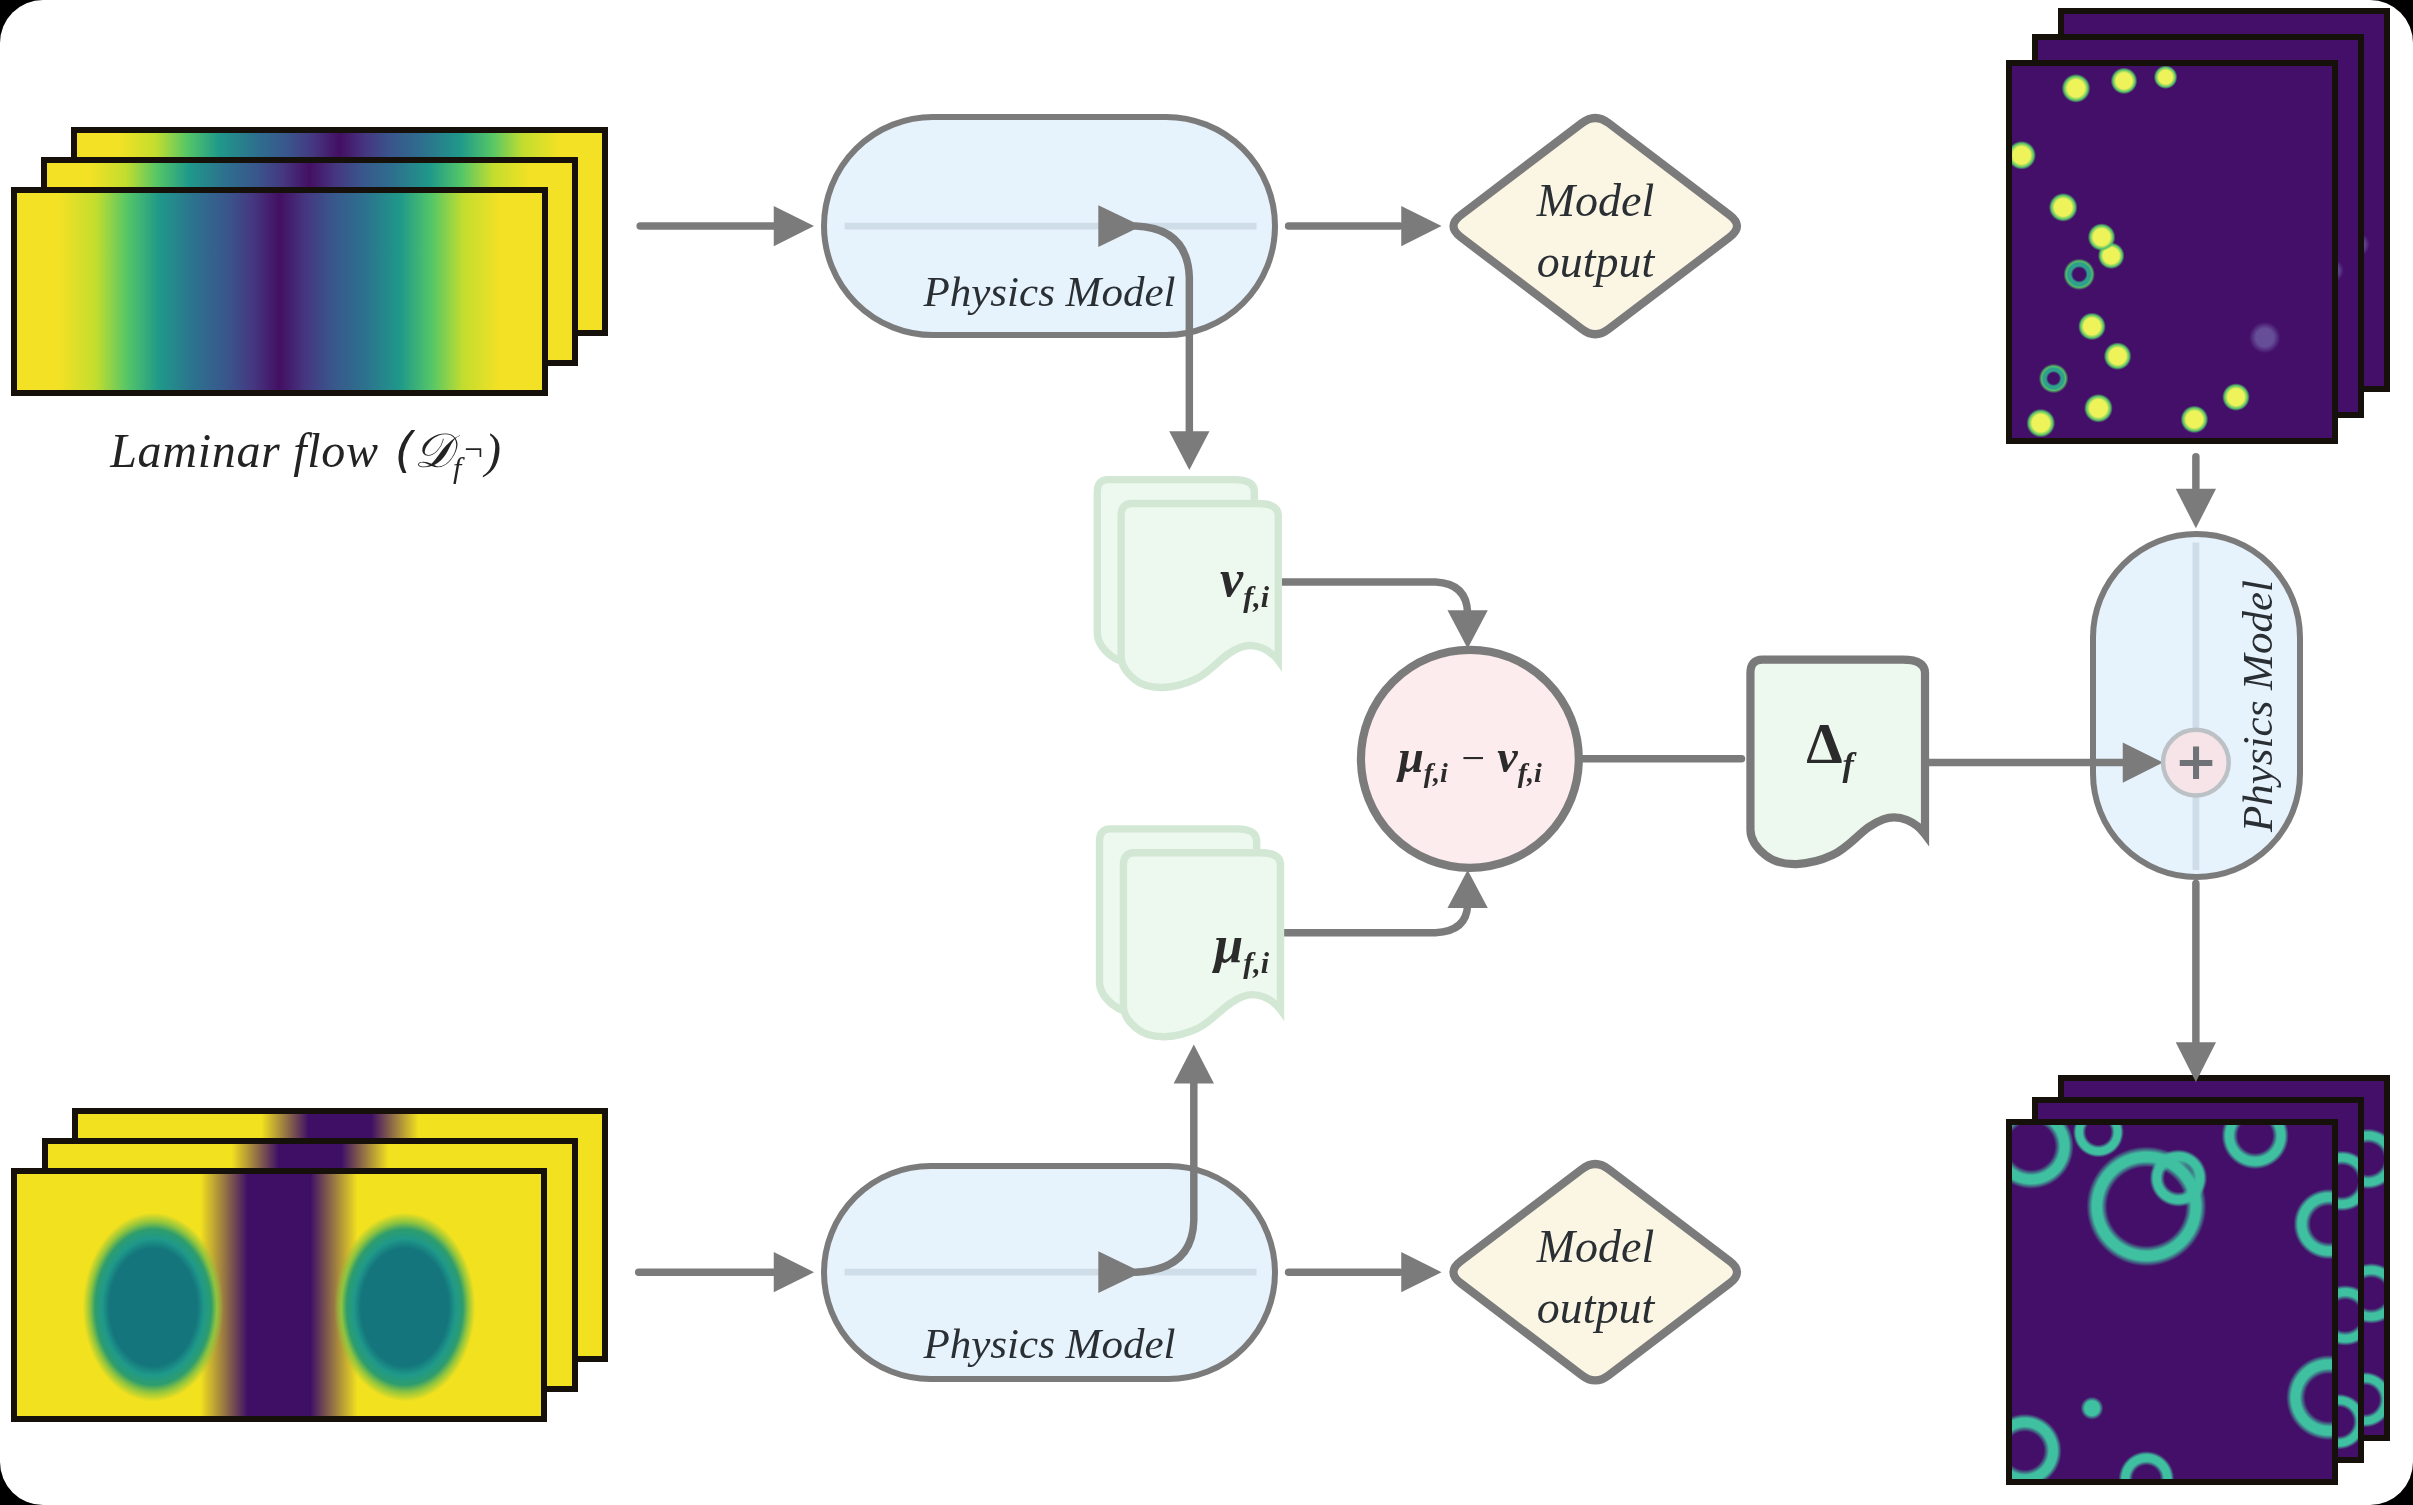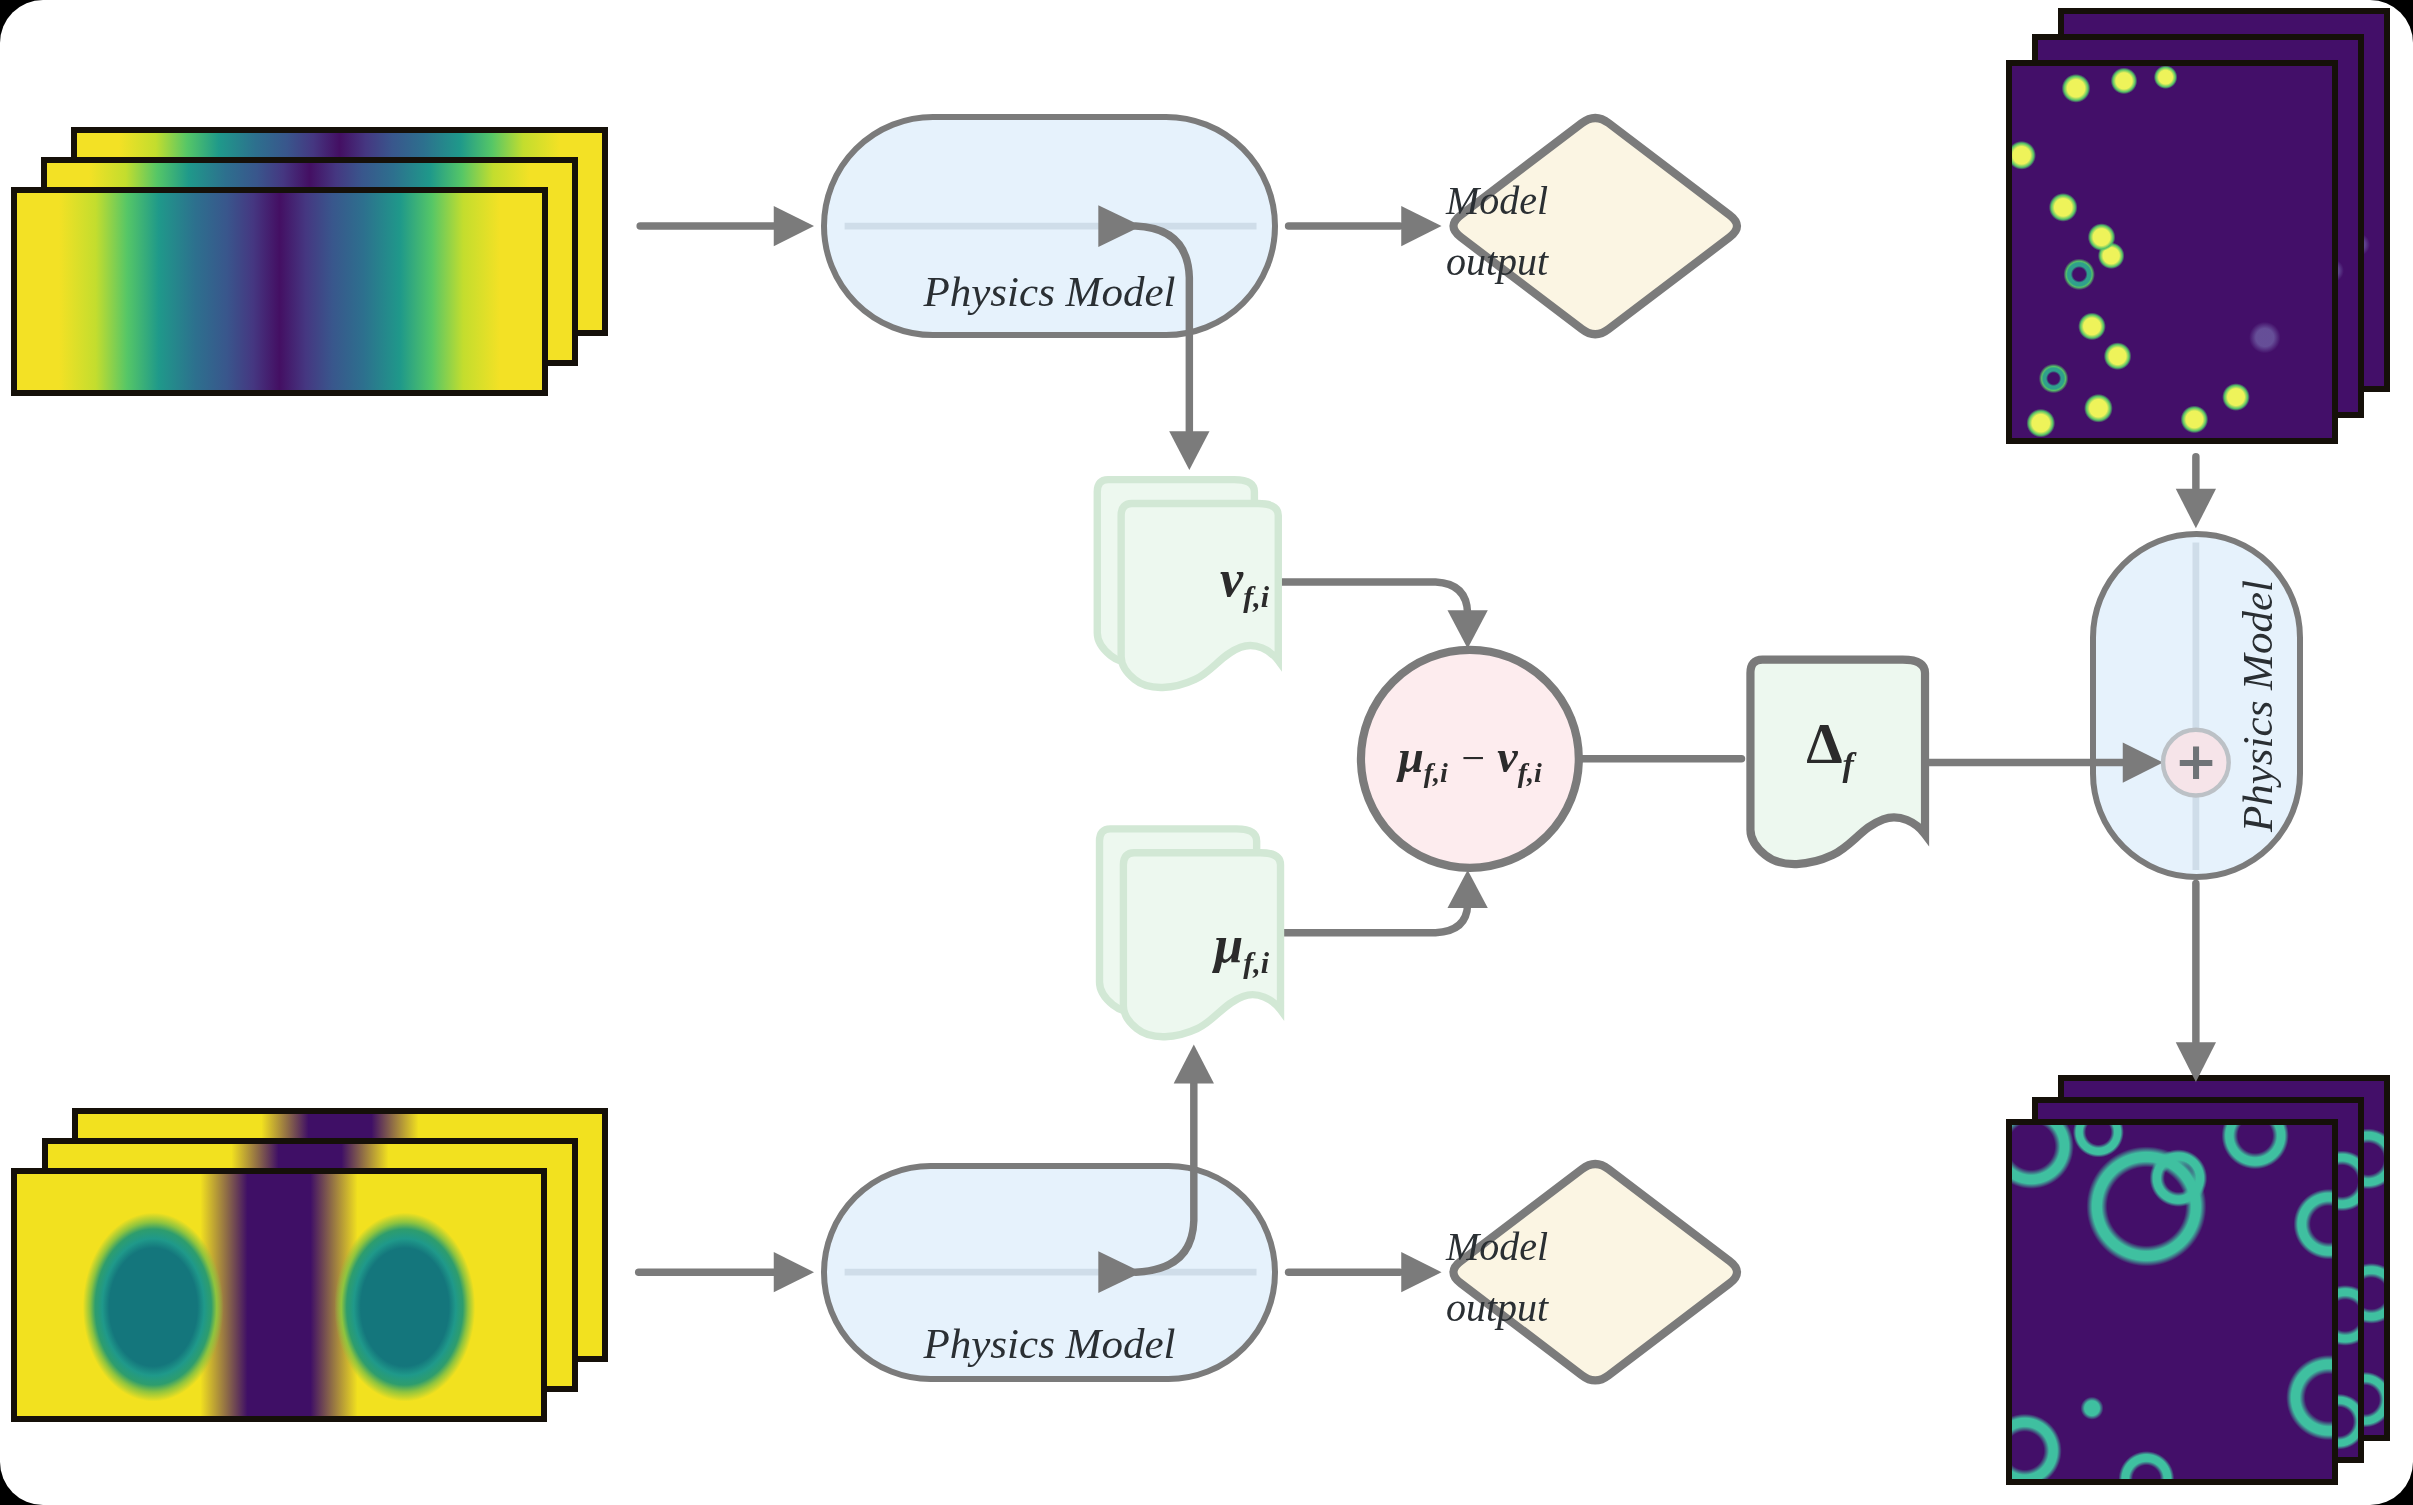--- a/index.html
+++ b/index.html
@@ -97,21 +97,21 @@
   .caption{
     font-style:italic; font-size:48px; text-align:center; letter-spacing:0.7px;
   }
   .scriptd{ font-family:"DejaVu Sans","DejaVu Serif",serif; font-style:italic; }
   .caption sub{ font-size:30px; font-style:italic; }
   .neg{ font-size:33px; vertical-align:7.5px; }
   .pill-label{
     font-style:italic; font-size:43px; text-align:center; color:#2a2f33;
   }
   .diamond-label{
-    font-style:italic; font-size:40px; text-align:left; line-height:61px; color:#2a2f33;
+    font-style:italic; font-size:46px; text-align:center; line-height:61px; color:#2a2f33;
   }
   .math{ font-weight:bold; font-style:italic; color:#2b2b2b; }
   .doc-label{ font-size:52px; text-align:right; }
   .doc-label sub{ font-size:30px; }
   .circle-label{ font-size:46px; text-align:center; white-space:nowrap; }
   .circle-label sub{ font-size:28px; }
   .op{ font-weight:normal; font-size:42px; }
   .delta-label{ font-size:58px; font-weight:bold; font-style:normal; text-align:center; }
   .delta-label sub{ font-size:34px; font-style:italic; font-weight:bold; }
   .rot{ transform:translate(-50%,-50%) rotate(-90deg); white-space:nowrap; }
@@ -124,20 +124,23 @@
 </head>
 <body>
 
 <div class="canvas">
 
   <div class="img-stack">
     <div class="panel laminar-bg" style="left:71px;top:127px;width:537px;height:209px;"></div>
     <div class="panel laminar-bg" style="left:41px;top:157px;width:537px;height:209px;"></div>
     <div class="panel laminar-bg" style="left:11.2px;top:187px;width:537px;height:209px;"></div>
   </div>
+  <div class="lbl caption" style="left:30px;top:422px;width:552px;">
+    <span>Laminar flow</span><span class="scriptd"> (𝒟</span><sub>f</sub><span class="neg">¬</span><span>)</span>
+  </div>
 
   <div class="img-stack">
     <div class="panel vortex-bg" style="left:72px;top:1108px;width:536px;height:254px;"></div>
     <div class="panel vortex-bg" style="left:42px;top:1138px;width:536px;height:254px;"></div>
     <div class="panel vortex-bg" style="left:11.2px;top:1168px;width:536px;height:254px;"></div>
   </div>
 
   <div class="img-stack">
     <div class="panel dots-bg-back" style="left:2058px;top:7.5px;width:332px;height:384px;"></div>
     <div class="panel dots-bg-back" style="left:2032px;top:34px;width:332px;height:384px;"></div>

